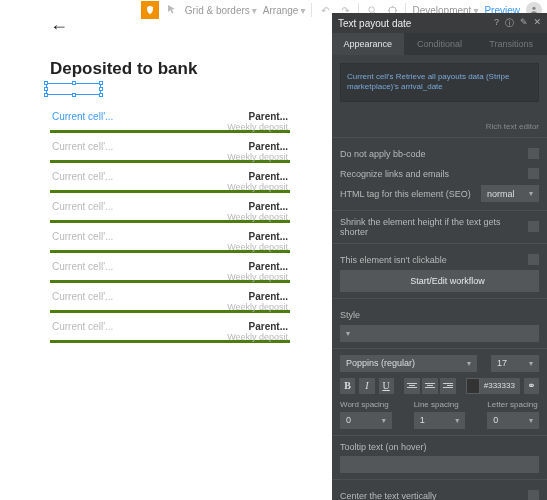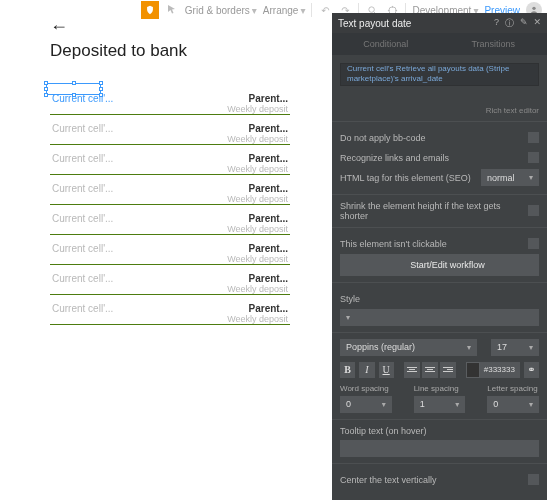--- a/index.html
+++ b/index.html
@@ -13,23 +13,23 @@
   .topbar .txt { color: #999; }
   .topbar .caret::after { content: "▾"; color: #bbb; margin-left: 2px; }
   .topbar .preview { color: #3b99fc; }
   .topbar .avatar { width: 16px; height: 16px; border-radius: 50%; background: #ddd; display: flex; align-items: center; justify-content: center; }
   .topbar .avatar svg { width: 10px; height: 10px; fill: #888; }
   .topbar .sep { width: 1px; height: 14px; background: #e3e3e3; }
 
   
   .canvas { position: absolute; top: 14px; left: 50px; width: 240px; }
   .back { font-size: 18px; color: #222; }
-  .pagetitle { font-size: 17px; font-weight: 400; color: #222; margin-top: 6px; }
+  .pagetitle { font-size: 17px; font-weight: 700; color: #222; margin-top: 24px; }
   .list { margin-top: 24px; }
-  .row { border-bottom: 1px solid #4d7c0f; padding: 8px 2px 6px; display: flex; justify-content: space-between; align-items: flex-start; height: 30px; }
+  .row { border-bottom: 3px solid #4d7c0f; padding: 8px 2px 6px; display: flex; justify-content: space-between; align-items: flex-start; height: 30px; }
   .row .left { color: #b9b9b9; font-size: 10px; }
   .row .right { text-align: right; }
   .row .primary { color: #333; font-size: 10px; font-weight: 600; }
   .row .secondary { color: #b9b9b9; font-size: 9px; }
   .row.first .left { color: #3b99fc; }
   .selbox { position: absolute; border: 1px solid #3b99fc; top: 69px; left: -4px; width: 55px; height: 12px; }
   .selbox .h { position: absolute; width: 4px; height: 4px; background: #fff; border: 1px solid #3b99fc; }
   .selbox .nw { left: -3px; top: -3px; } .selbox .ne { right: -3px; top: -3px; }
   .selbox .sw { left: -3px; bottom: -3px; } .selbox .se { right: -3px; bottom: -3px; }
   .selbox .n { left: 50%; top: -3px; margin-left: -2px; } .selbox .s { left: 50%; bottom: -3px; margin-left: -2px; }
@@ -38,21 +38,21 @@
   
   .panel { position: absolute; top: 13px; right: 0; width: 215px; bottom: 0; background: #3f4244; color: #cfcfcf; font-size: 9px; overflow: hidden; }
   .panel .hdr { display: flex; align-items: center; justify-content: space-between; height: 20px; padding: 0 6px; background: #3a3c3e; }
   .panel .hdr .title { color: #eee; font-size: 10px; }
   .panel .hdr .hicons { display: flex; gap: 6px; color: #aaa; }
   .panel .tabs { display: flex; height: 22px; background: #34373a; align-items: stretch; font-size: 9px; }
   .panel .tab { flex: 1; display: flex; align-items: center; justify-content: center; color: #777; cursor: pointer; }
   .panel .tab.active { background: #45484a; color: #e6e6e6; }
   .panel .body { padding: 8px 8px 20px; overflow-y: auto; height: calc(100% - 42px); }
   .panel .body::-webkit-scrollbar { width: 0; }
-  .binding { background: #34373a; border: 1px solid #2f3133; padding: 0 6px; color: #7aa8d8; font-size: 8px; line-height: 1.3; }
+  .binding { background: #34373a; border: 1px solid #2f3133; padding: 8px 6px; color: #7aa8d8; font-size: 8px; line-height: 1.3; }
   .rtlnk { text-align: right; color: #8a8a8a; font-size: 8px; margin: 20px 0 6px; }
   .divider { border-top: 1px solid #4c4f51; margin: 6px -8px; }
   .prow { display: flex; align-items: center; justify-content: space-between; height: 20px; }
   .prow .lbl { color: #b8b8b8; }
   .chk { width: 11px; height: 11px; background: #54575a; }
   .sel { background: #54575a; color: #ddd; height: 17px; display: flex; align-items: center; justify-content: space-between; padding: 0 6px; font-size: 9px; }
   .sel::after { content: "▾"; color: #aaa; font-size: 8px; }
   .sel.tiny { width: 58px; }
   .btn { background: #54575a; height: 22px; display: flex; align-items: center; justify-content: center; color: #e9e9e9; font-size: 9px; padding-left: 16px; }
 
@@ -204,20 +204,21 @@
   <div class="hdr">
     <span class="title">Text payout date</span>
     <span class="hicons">
       <span>?</span>
       <span>ⓘ</span>
       <span>✎</span>
       <span>✕</span>
     </span>
   </div>
   <div class="tabs">
+    <div class="tab active">Appearance</div>
     <div class="tab">Conditional</div>
     <div class="tab">Transitions</div>
   </div>
 
   <div class="body">
     <div class="binding">Current cell's Retrieve all payouts data (Stripe marketplace)'s arrival_date</div>
     <div class="rtlnk">Rich text editor</div>
     <div class="divider"></div>
 
     <div class="prow">

